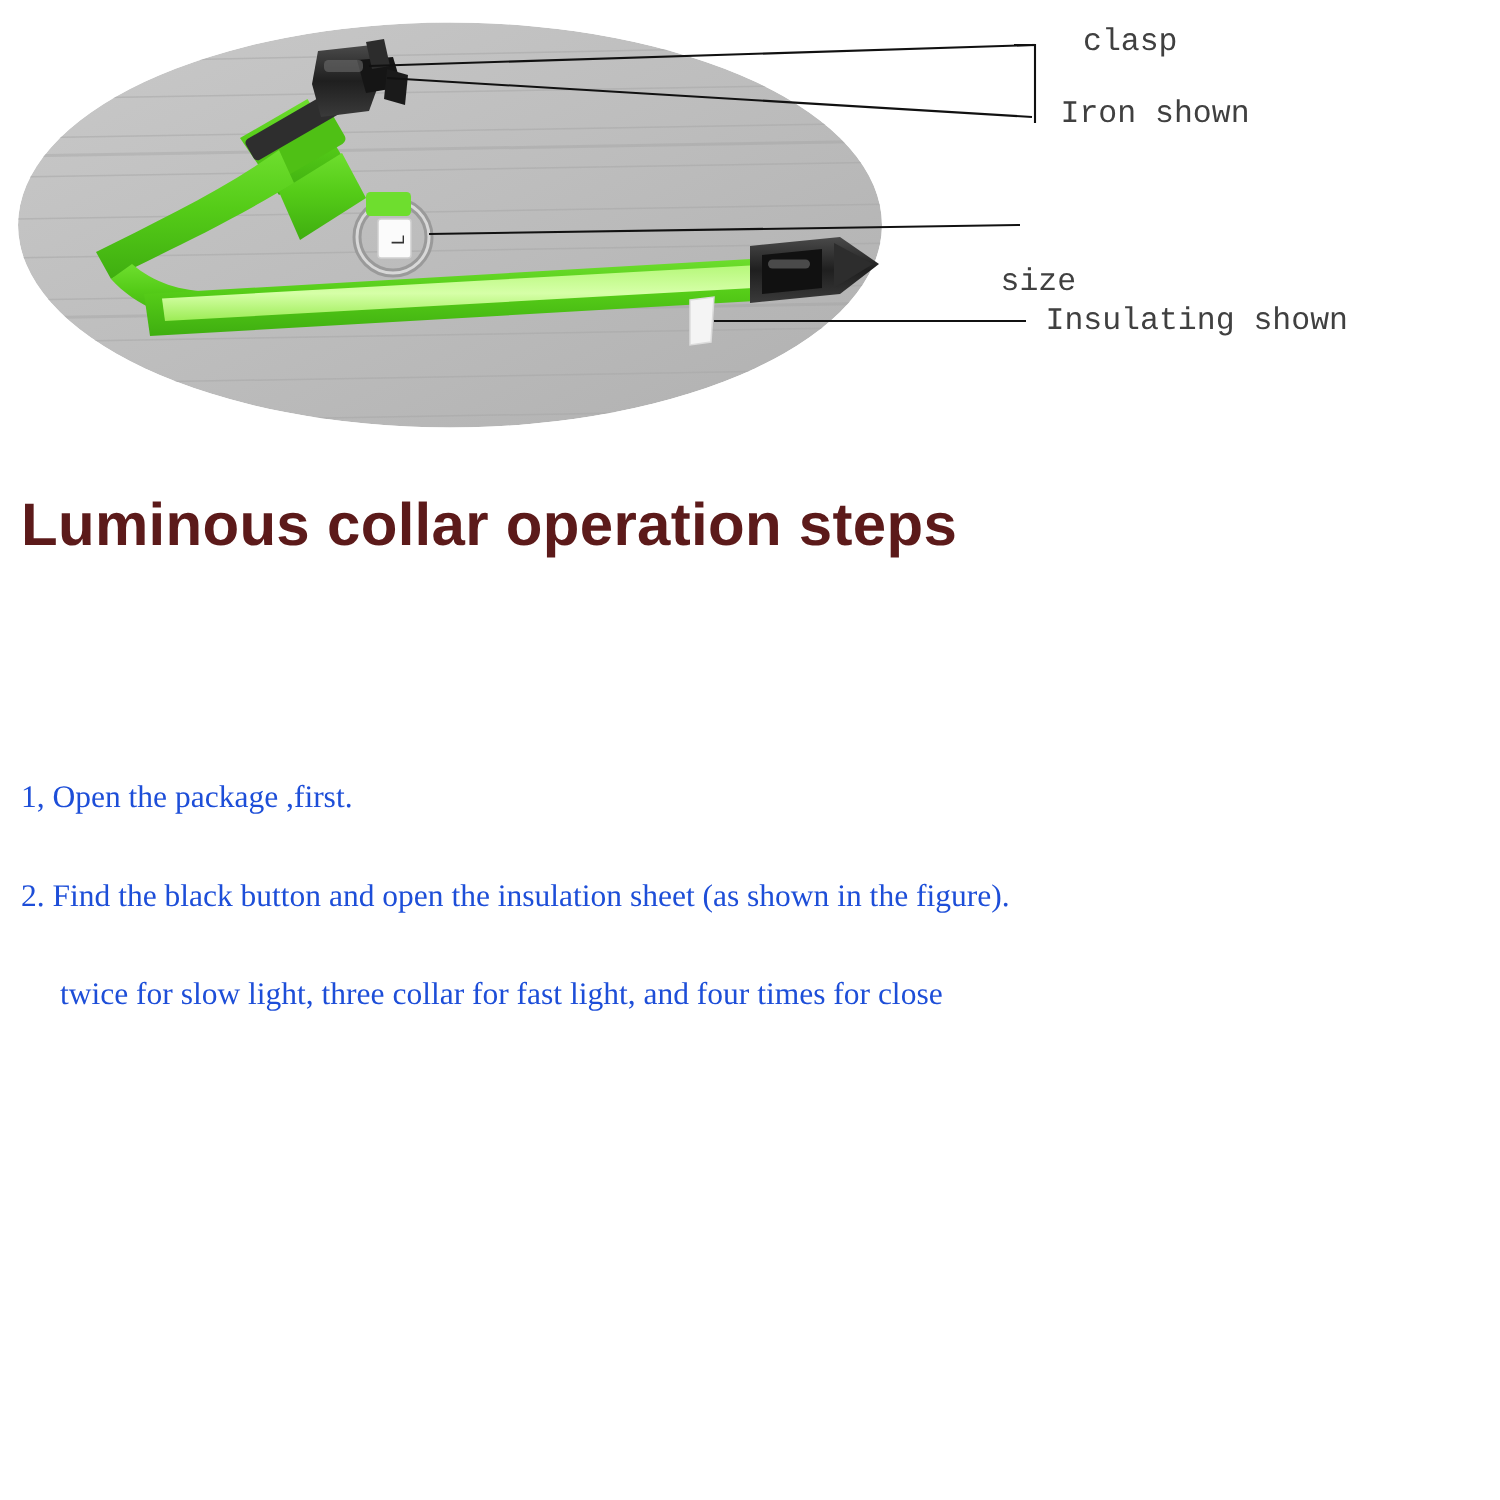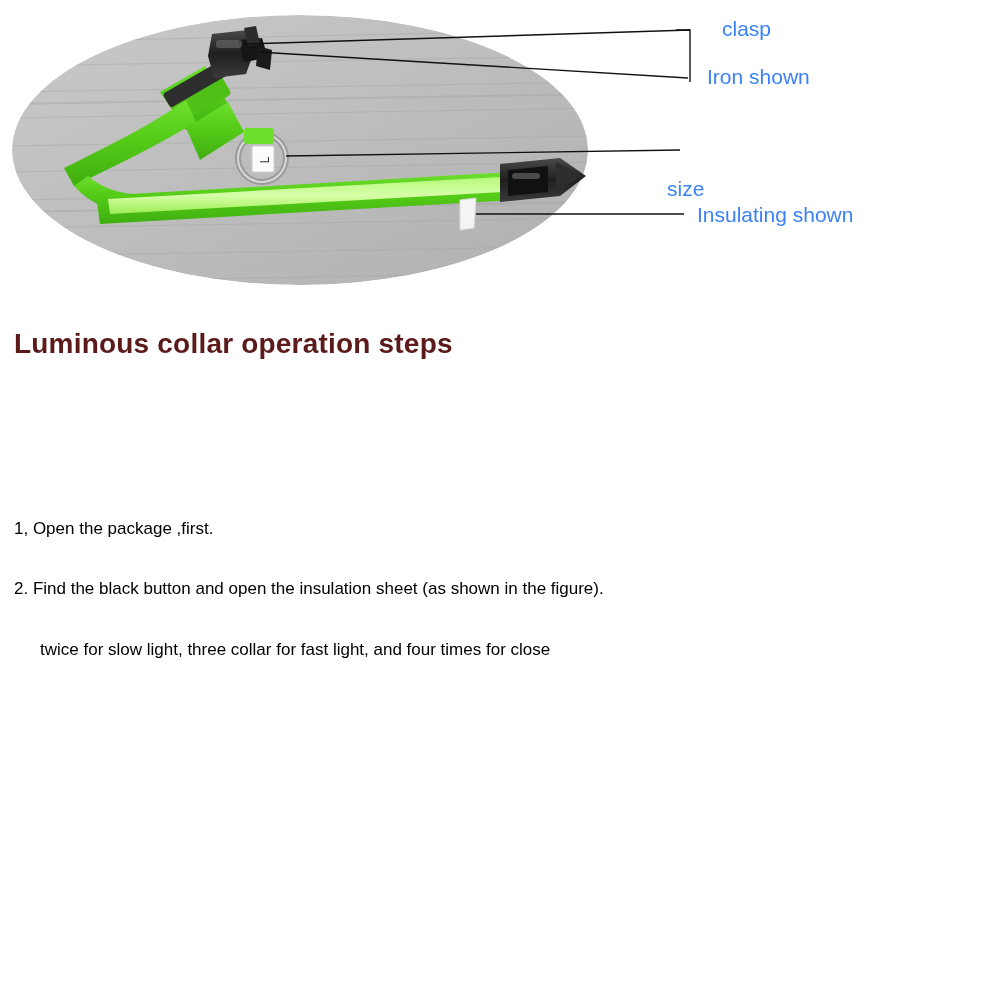--- a/index.html
+++ b/index.html
@@ -27,56 +27,56 @@
 
   #photo-svg {
     position: absolute;
     left: 0;
     top: 0;
   }
 
   
   .callout-label {
     position: absolute;
-    font-family: Liberation Sans, sans-serif;
+    font-family: Liberation Mono, monospace;
     font-size: 21px;
-    color: #3b82f6;
+    color: #404040;
     white-space: nowrap;
     line-height: 1;
   }
   #label-clasp   { left: 722px; top: 18px; }
   #label-ironring{ left: 707px; top: 66px; }
   #label-size    { left: 667px; top: 138px; margin-top: 40px; }
   #label-insul   { left: 697px; top: 204px; }
 
   
   #heading {
     position: absolute;
     left: 14px;
     top: 328px;
-    font-size: 28px;
+    font-size: 40px;
     font-weight: bold;
     color: #5c1a1a;
     letter-spacing: 0.2px;
     font-family: "Liberation Sans", sans-serif;
   }
 
   
   #steps {
     position: absolute;
     left: 14px;
     top: 518px;
     width: 970px;
   }
   .step {
-    font-size: 17px;
-    color: #000000;
+    font-size: 21px;
+    color: #1d4ed8;
     line-height: 1.32;
     margin-bottom: 38px;
-    font-family: Liberation Sans, sans-serif;
+    font-family: Liberation Serif, serif;
   }
   .step .cont {
     display: block;
     padding-left: 26px;
   }
 </style>
 </head>
 <body>
 
 <div id="photo-area">

